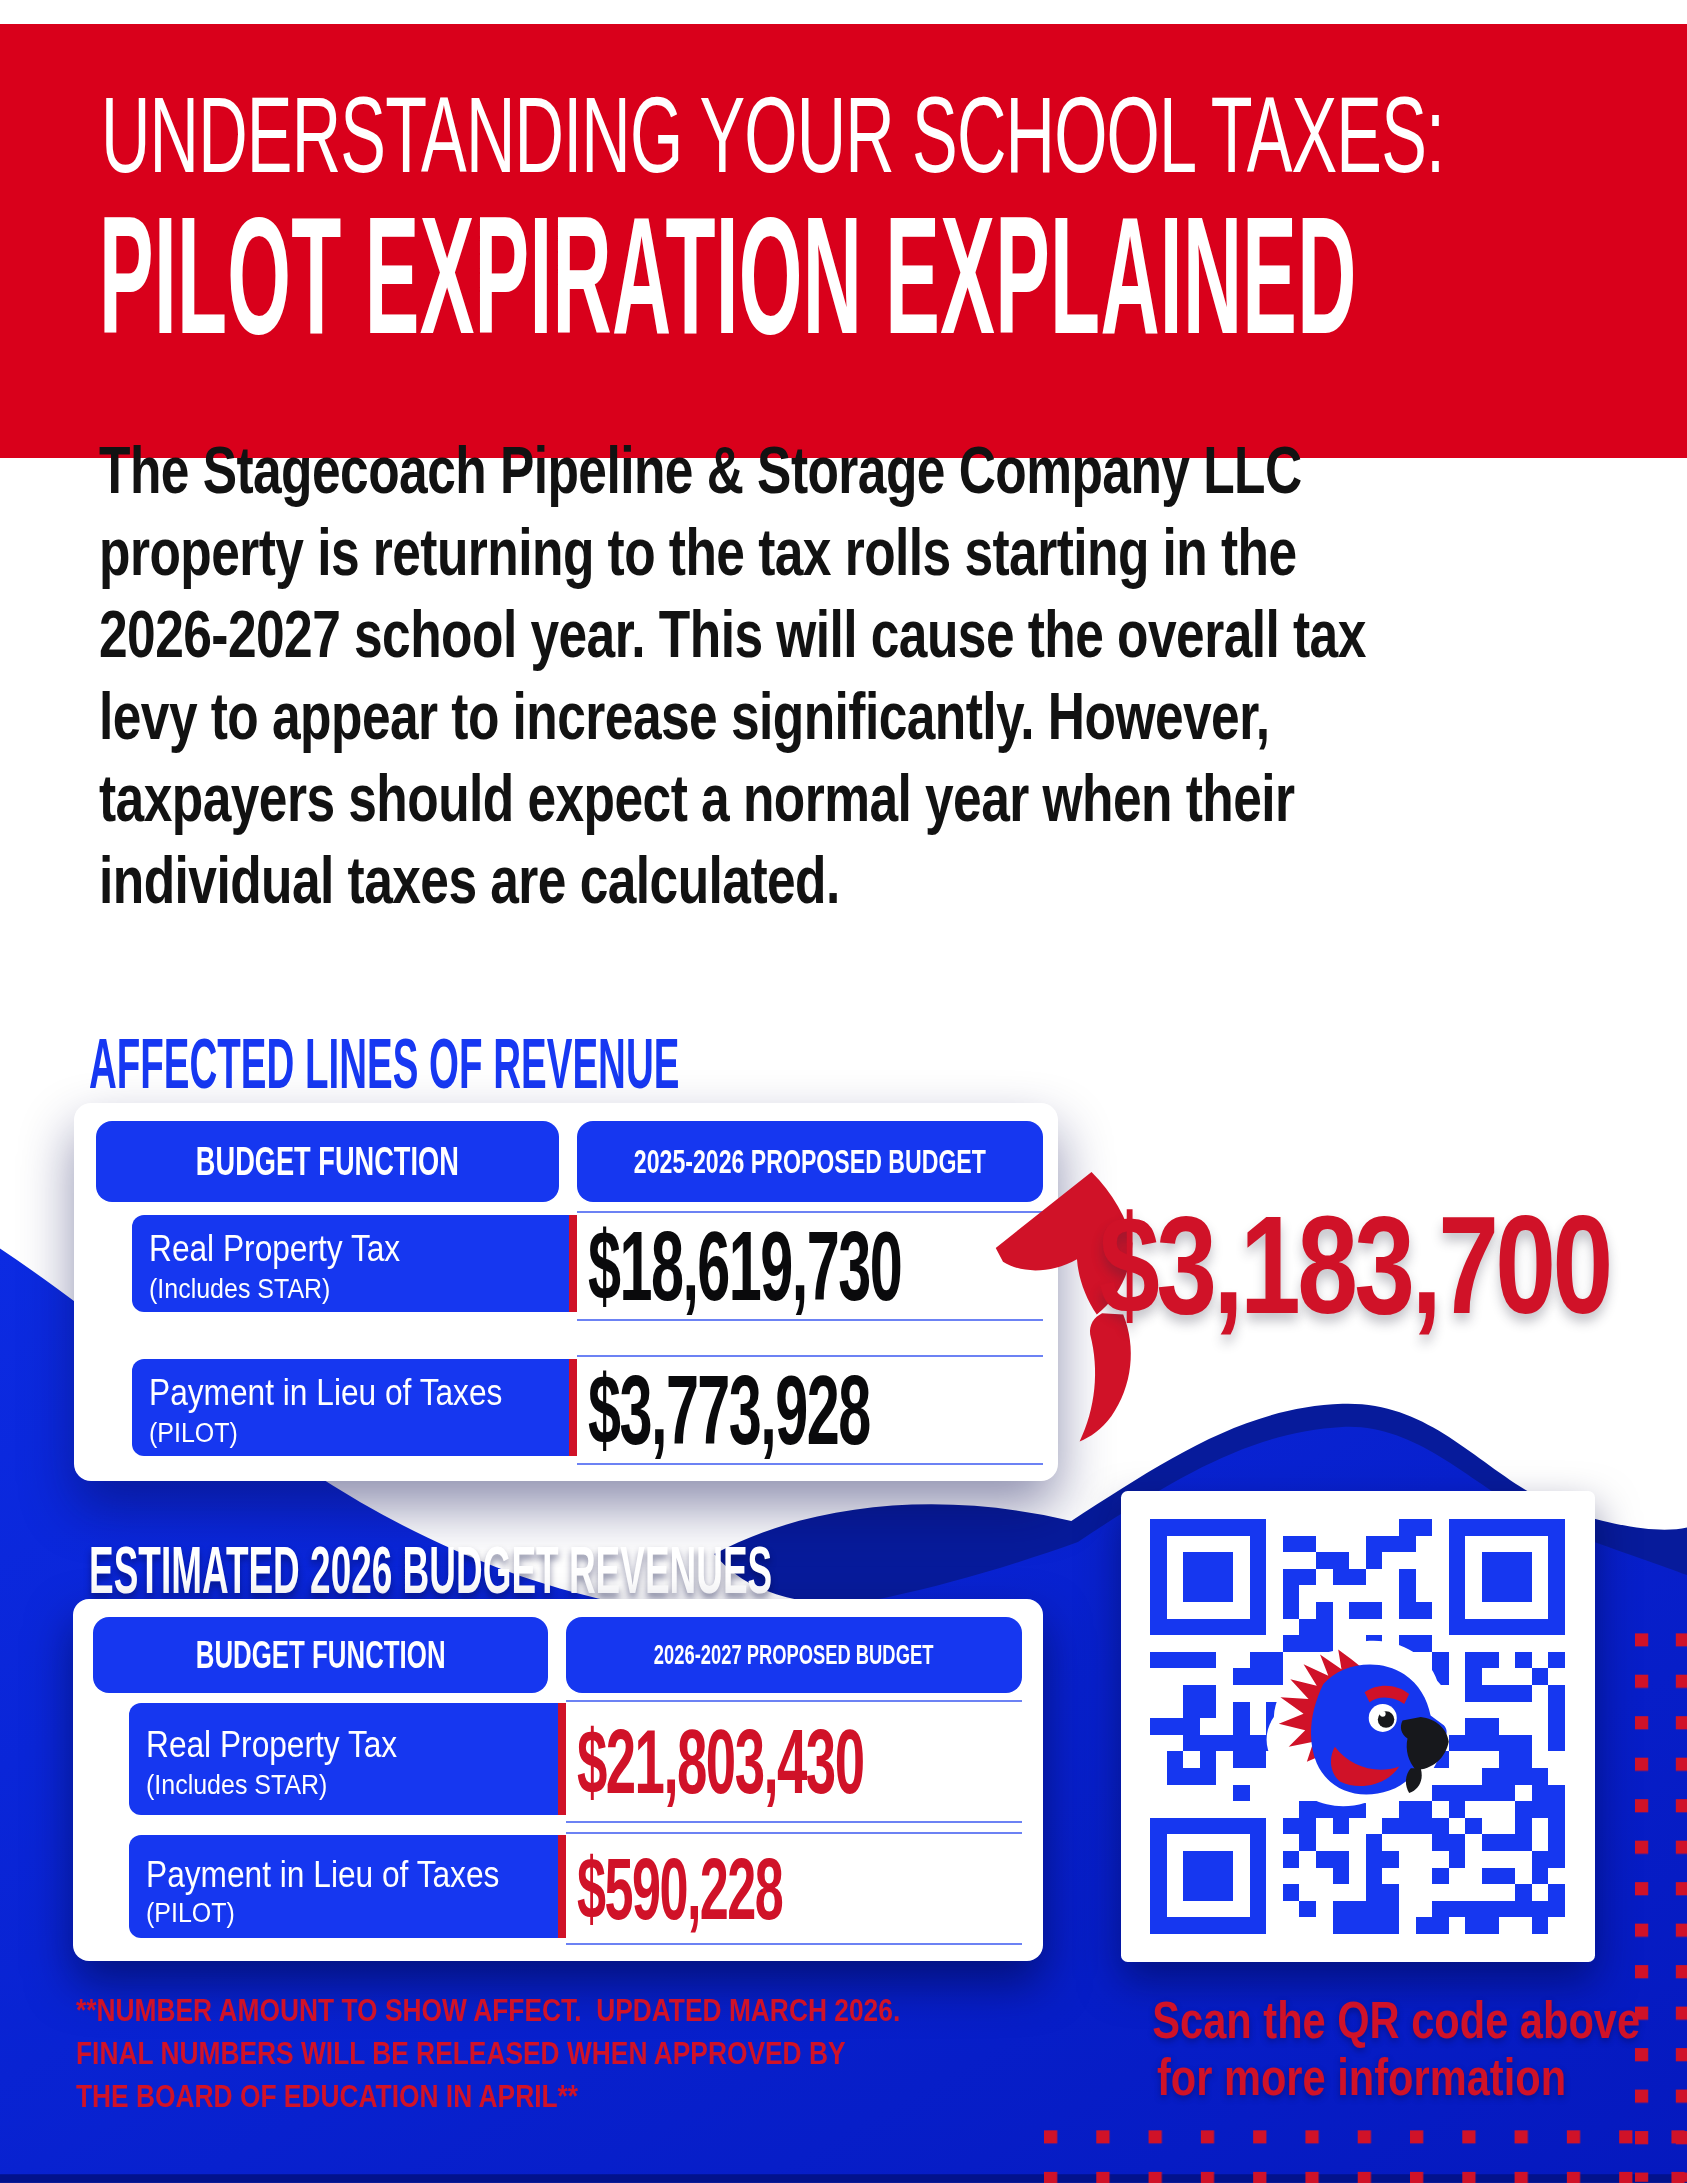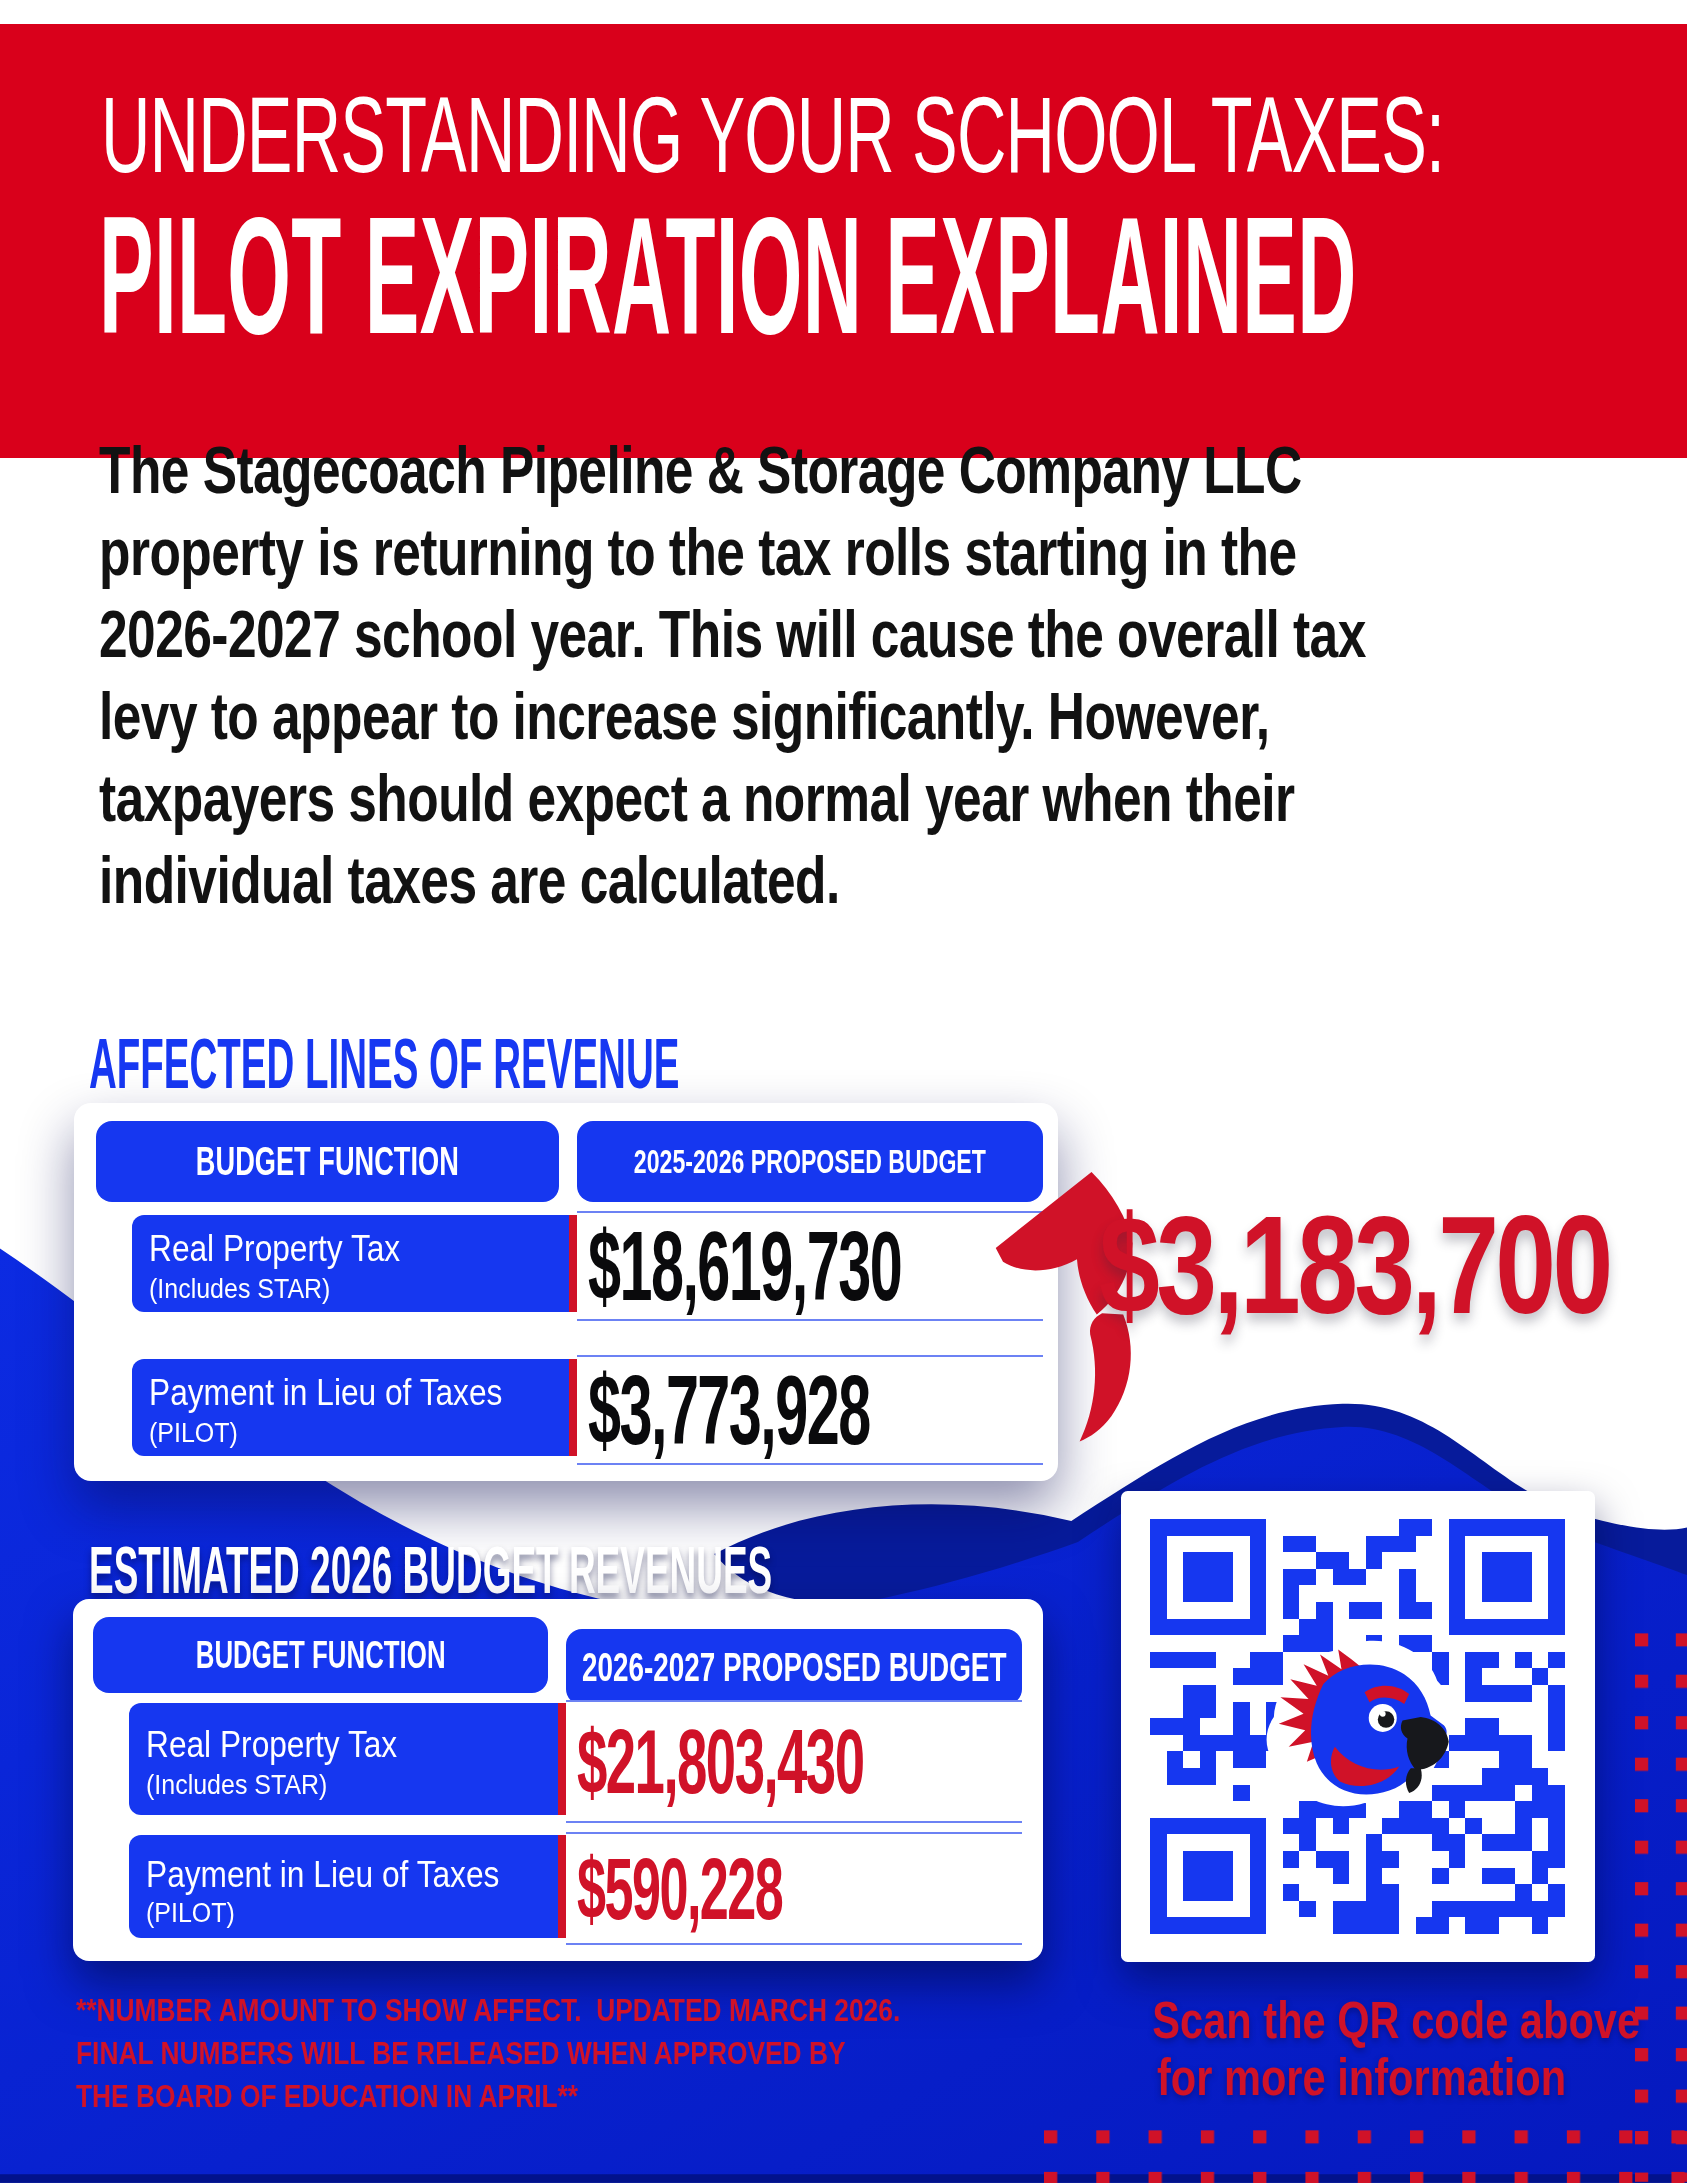--- a/index.html
+++ b/index.html
@@ -27,21 +27,21 @@
   .card1{left:74px;top:1103px;width:984px;height:378px;border-radius:17px;
          box-shadow:0 26.5px 53px rgba(8,12,80,.45);}
   .card2{left:73px;top:1599px;width:970px;height:362px;border-radius:16px;
          box-shadow:0 22.5px 46px rgba(2,8,60,.55);}
   .hcell{position:absolute;background:var(--cell_blue,#1637F0);border-radius:16px;display:flex;
          align-items:center;justify-content:center;color:#fff;font-weight:700;}
   .hcell .cx{transform-origin:50% 50%;transform:scaleX(.68);}
   .card1 .hcell-a{left:22px;top:18px;width:463px;height:81px;font-size:40px;}
   .card1 .hcell-b{left:503px;top:18px;width:466px;height:81px;font-size:34px;}
   .card2 .hcell-a{left:20px;top:18px;width:455px;height:76px;font-size:38px;}
-  .card2 .hcell-b{left:493px;top:30px;width:456px;height:76px;font-size:41px;}
+  .card2 .hcell-b{left:493px;top:18px;width:456px;height:76px;font-size:27px;}
   .tlabel{position:absolute;background:var(--cell_blue,#1637F0);border-radius:12px;color:#fff;overflow:hidden;margin-left:36px;}
   .tlabel::after{content:"";position:absolute;right:0;top:0;bottom:0;width:26.5px;background:var(--accent_red,#D01228);}
   .tlabel-main{position:absolute;left:17px;top:13.2px;font-size:36px;font-weight:400;white-space:pre;
                transform:scaleX(.88);transform-origin:0 0;}
   .tlabel-sub{position:absolute;left:17px;top:57px;font-size:28.4px;font-weight:400;white-space:pre;
               transform:scaleX(.88);transform-origin:0 0;}
   .tvalue{position:absolute;background:#fff;border-top:2px solid #6C82F4;border-bottom:2px solid #6C82F4;
           display:flex;align-items:center;}
   .tvalue .cx{font-weight:700;font-size:99px;transform:scaleX(.60);letter-spacing:-2.6px;color:#0A0A0C;margin-left:10.6px;}
   .card1 .row1-label{left:22px;top:112px;width:463px;height:97px;}

